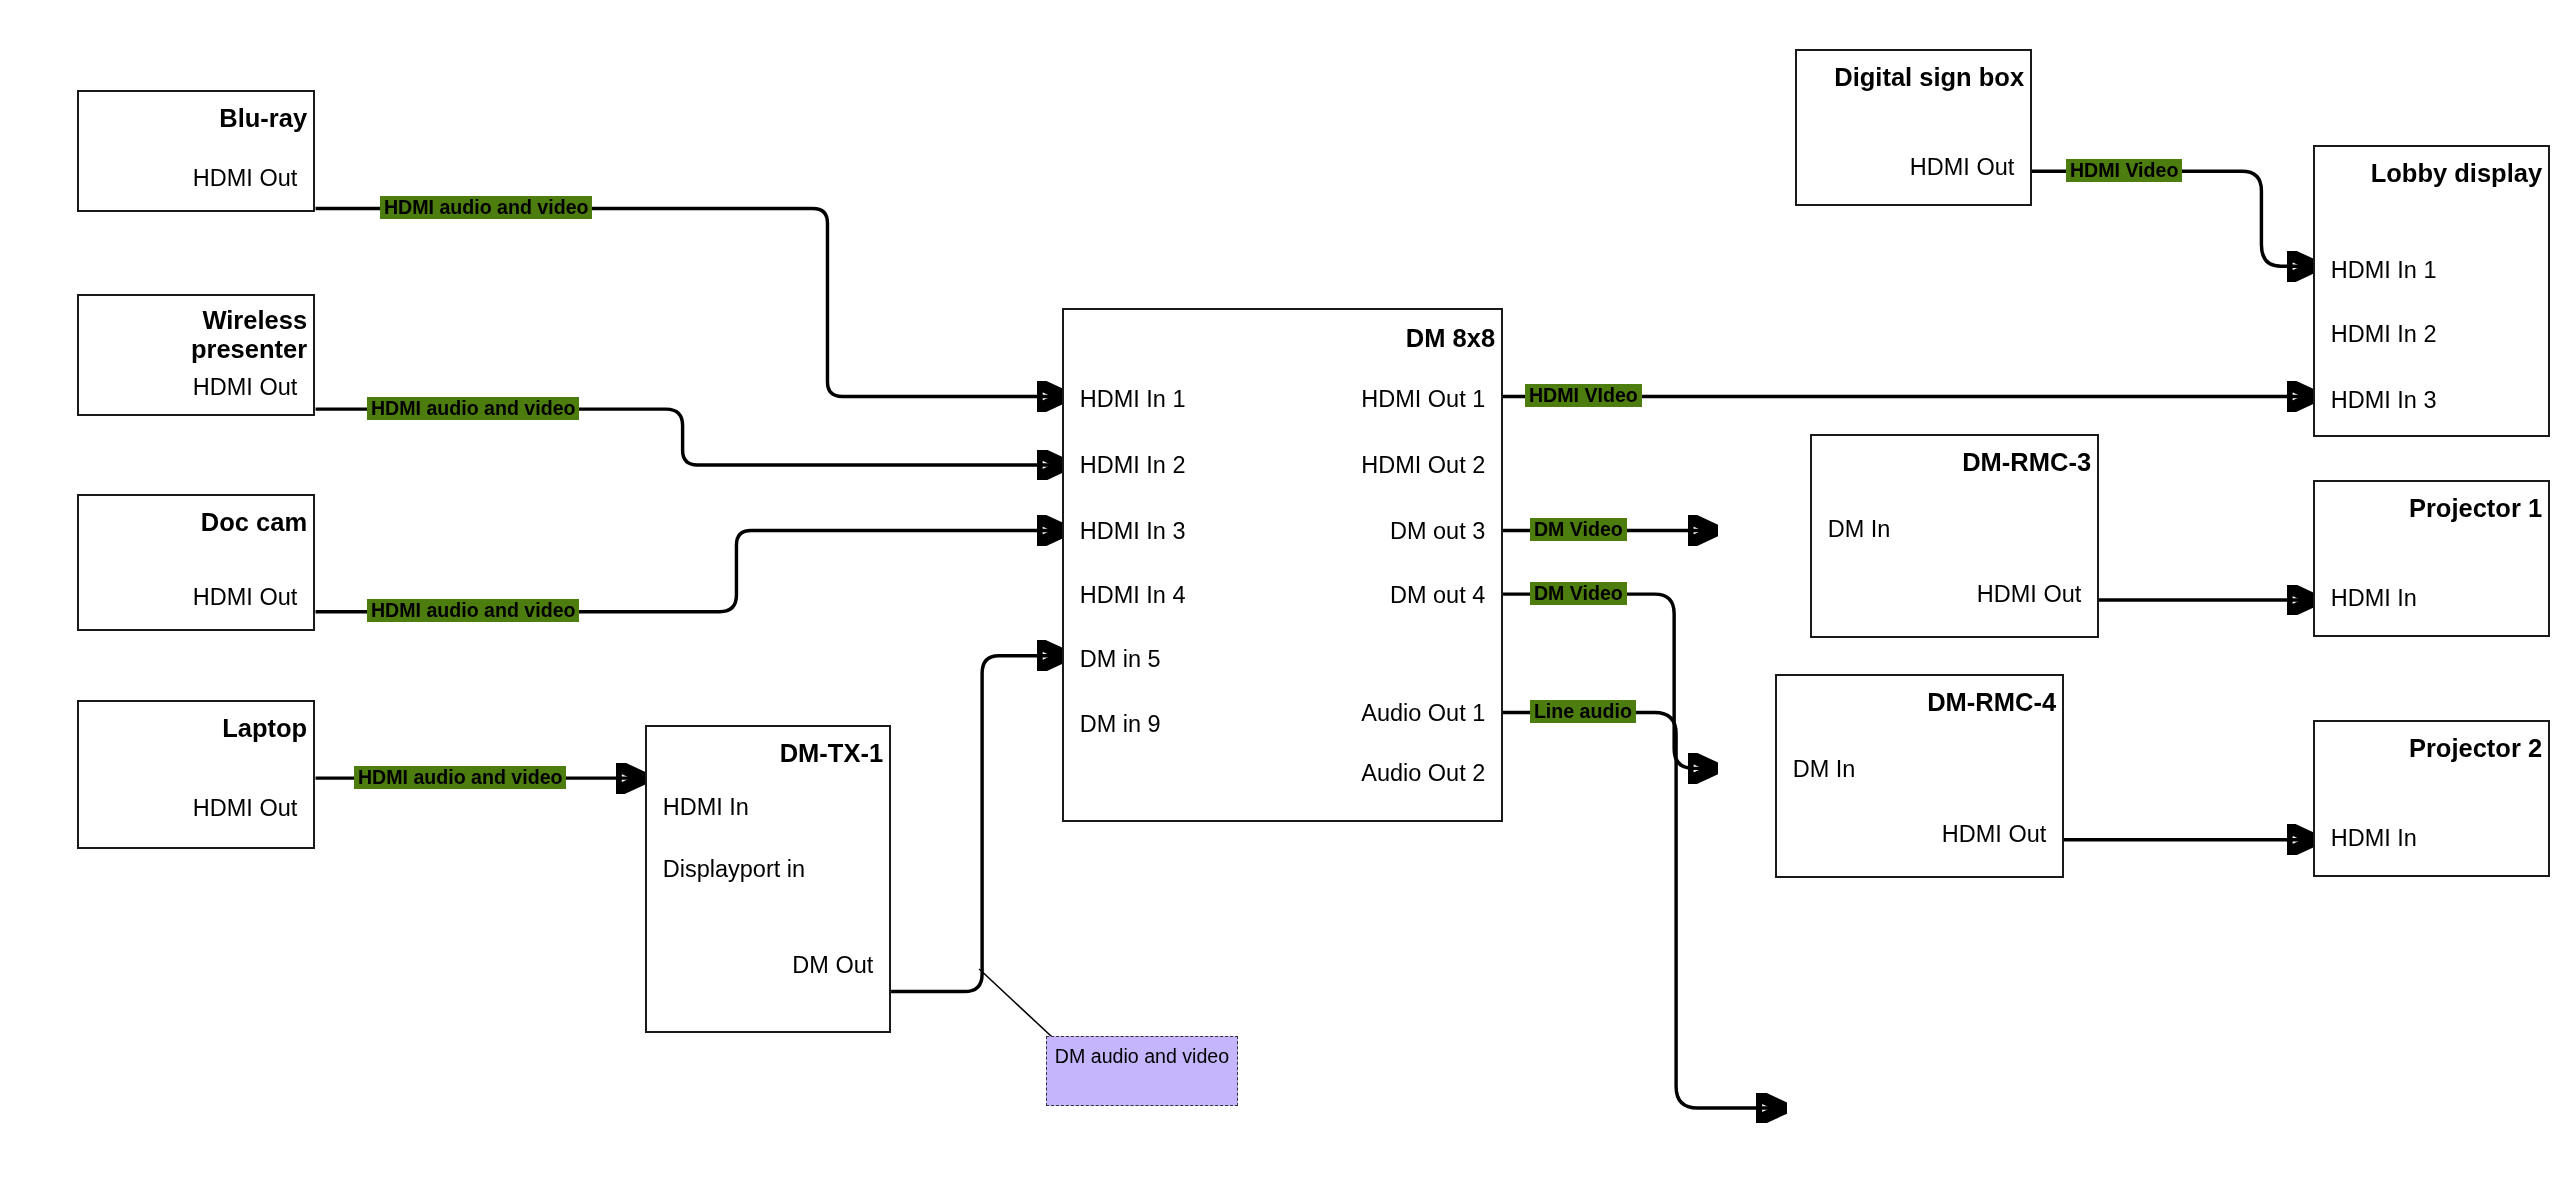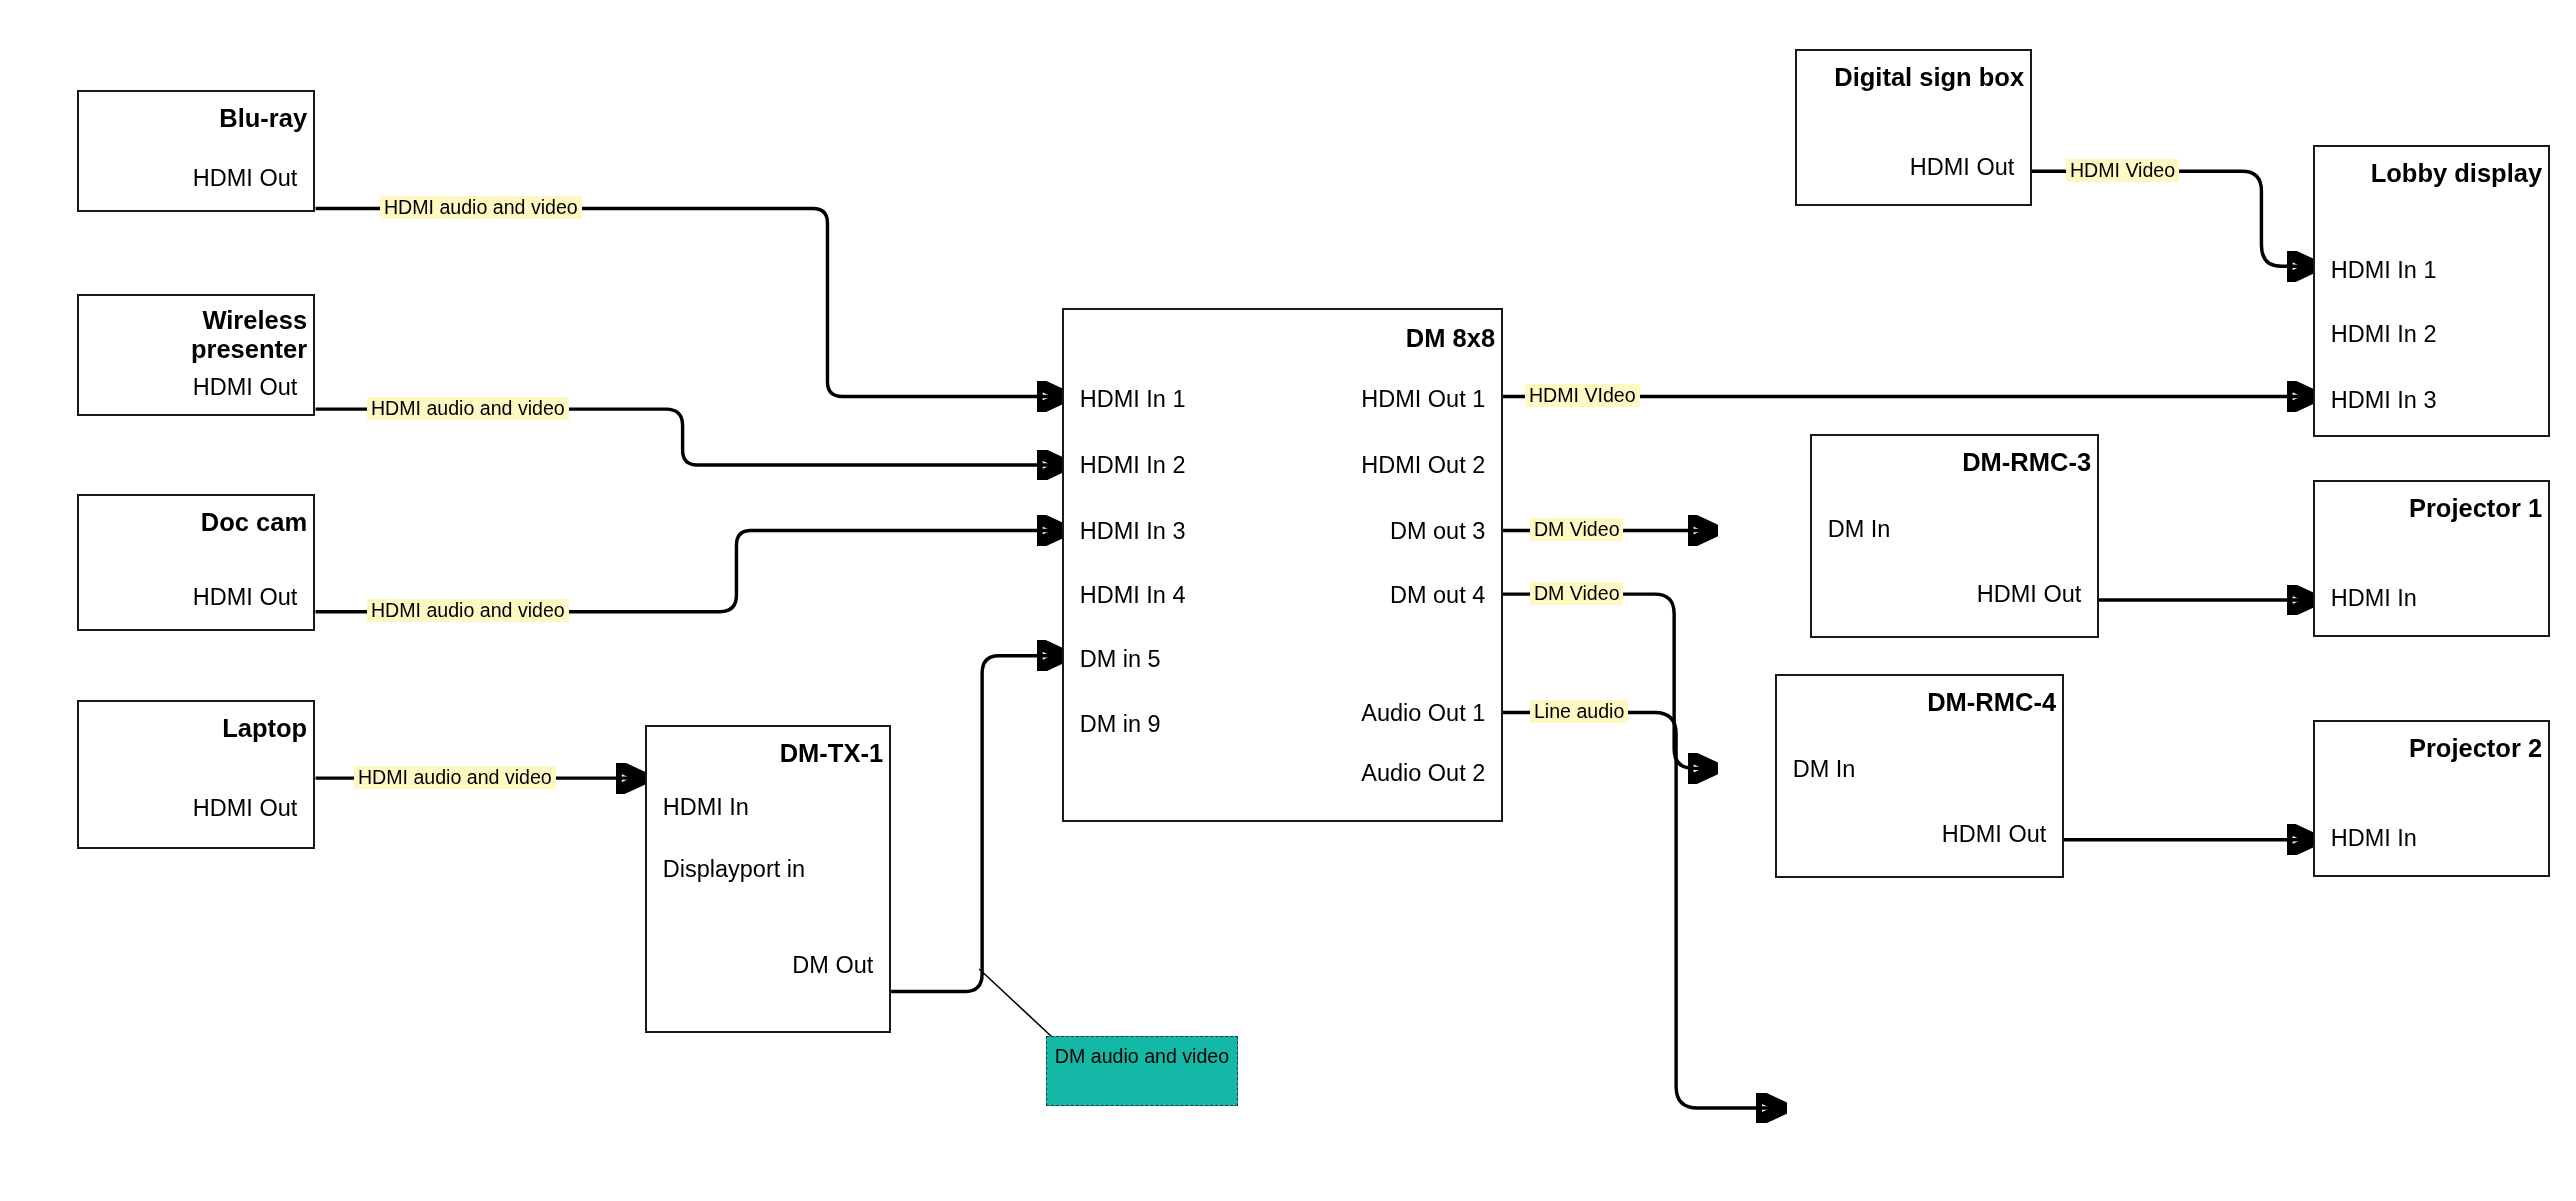--- a/index.html
+++ b/index.html
@@ -36,30 +36,31 @@
   .port {
     position: absolute;
     font-size: 23.5px;
     white-space: nowrap;
   }
   .port.left { left: 15.7px; }
   .port.right { right: 15.7px; text-align: right; }
   .edge-label {
     position: absolute;
     font-size: 19.6px;
-    background: #fef9c3;
+    background: #4d7c0f;
     padding: 0 3.9px;
     white-space: nowrap;
     z-index: 3;
+    font-weight: bold;
   }
   .note {
     position: absolute;
     box-sizing: border-box;
     border: 1px dashed #333333;
-    background: #14b8a6;
+    background: #c4b5fd;
     font-size: 19.6px;
     text-align: center;
     line-height: 1.2;
     padding-top: 7.8px;
     z-index: 3;
   }
   svg.wires {
     position: absolute;
     left: 0;
     top: 0;

